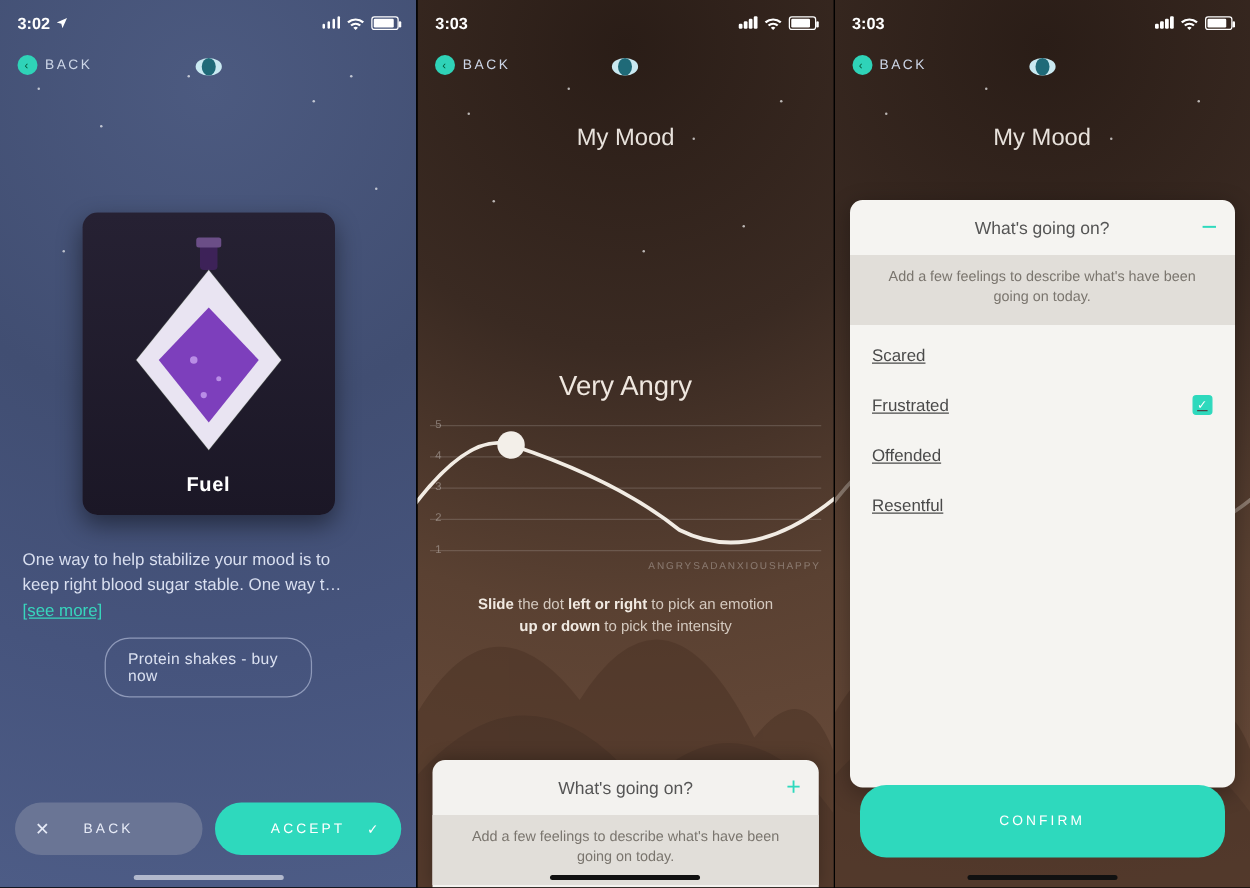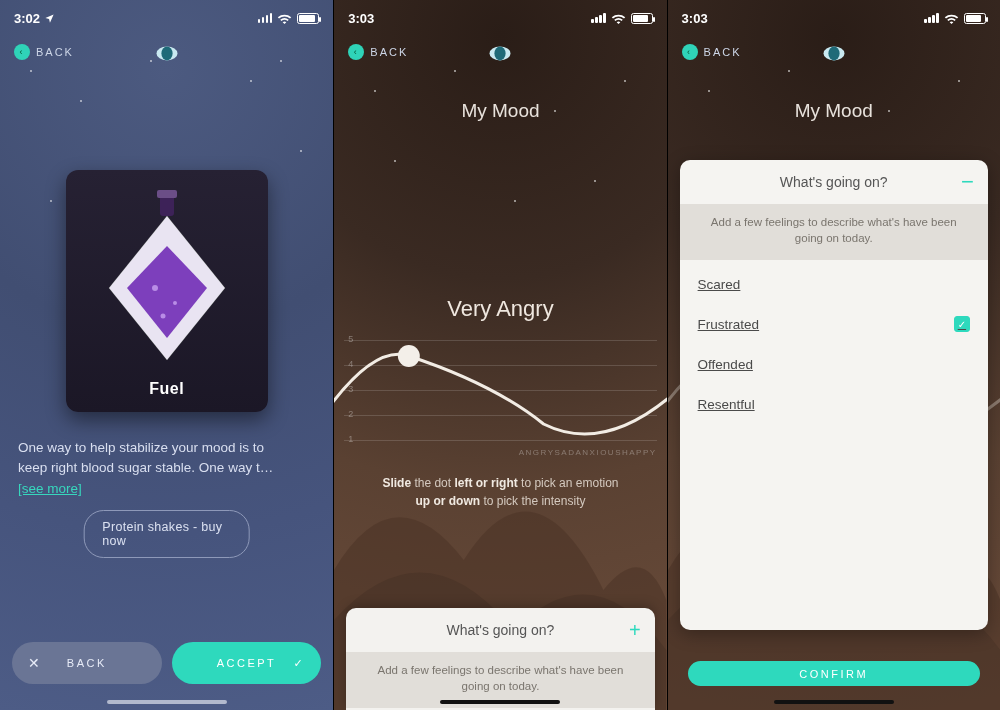--- a/index.html
+++ b/index.html
@@ -85,21 +85,21 @@
   .ghost-emotion { position:absolute; top:296px; left:0; right:0; text-align:center; font-size:22px; font-weight:300; color:#efe7df33; }
   .ghost-hint { position:absolute; top:474px; left:30px; right:30px; text-align:center; font-size:12px; color:#d4c9bf33; line-height:1.5; }
 
   .panel.open { position:absolute; top:160px; left:12px; right:12px; bottom:80px; background:#f5f4f1; border-radius:10px; color:#444; box-shadow:0 4px 18px rgba(0,0,0,.3); display:flex; flex-direction:column; overflow:hidden; }
   .panel.open .phead .plus { content:"–"; }
   .panel.open .feelings { flex:1; overflow:hidden; padding:4px 0; }
   .feel { height:40px; display:flex; align-items:center; justify-content:space-between; padding:0 18px; font-size:13.5px; color:#4a4a4a;text-decoration:underline; }
   .feel.sel .box { background:#2ed9bd; border-color:#2ed9bd; }
   .feel .box { width:16px; height:16px; border-radius:3px; border:1px solid transparent; display:flex; align-items:center; justify-content:center; color:#fff; font-size:10px; }
 
-  .confirm { position:absolute; bottom:24px; left:20px; right:20px; height:25px; border-radius:21px; background:#2ed9bd; color:#fff; display:flex; align-items:center; justify-content:center; font-size:11px; letter-spacing:2.5px;margin-top:46px; }
+  .confirm { position:absolute; bottom:24px; left:20px; right:20px; height:58px; border-radius:21px; background:#2ed9bd; color:#fff; display:flex; align-items:center; justify-content:center; font-size:11px; letter-spacing:2.5px;margin-top:46px; }
 
   
   .mtn { position:absolute; left:0; right:0; bottom:0; height:320px; z-index:0; opacity:.5; }
   .mtn svg { width:100%; height:100%; }
   .phone > *:not(.mtn):not(.stars){ z-index:1; position:absolute; }
   .phone > .status, .phone > .back, .phone > .logo { position:absolute; }
 </style>
 </head>
 <body>
 

